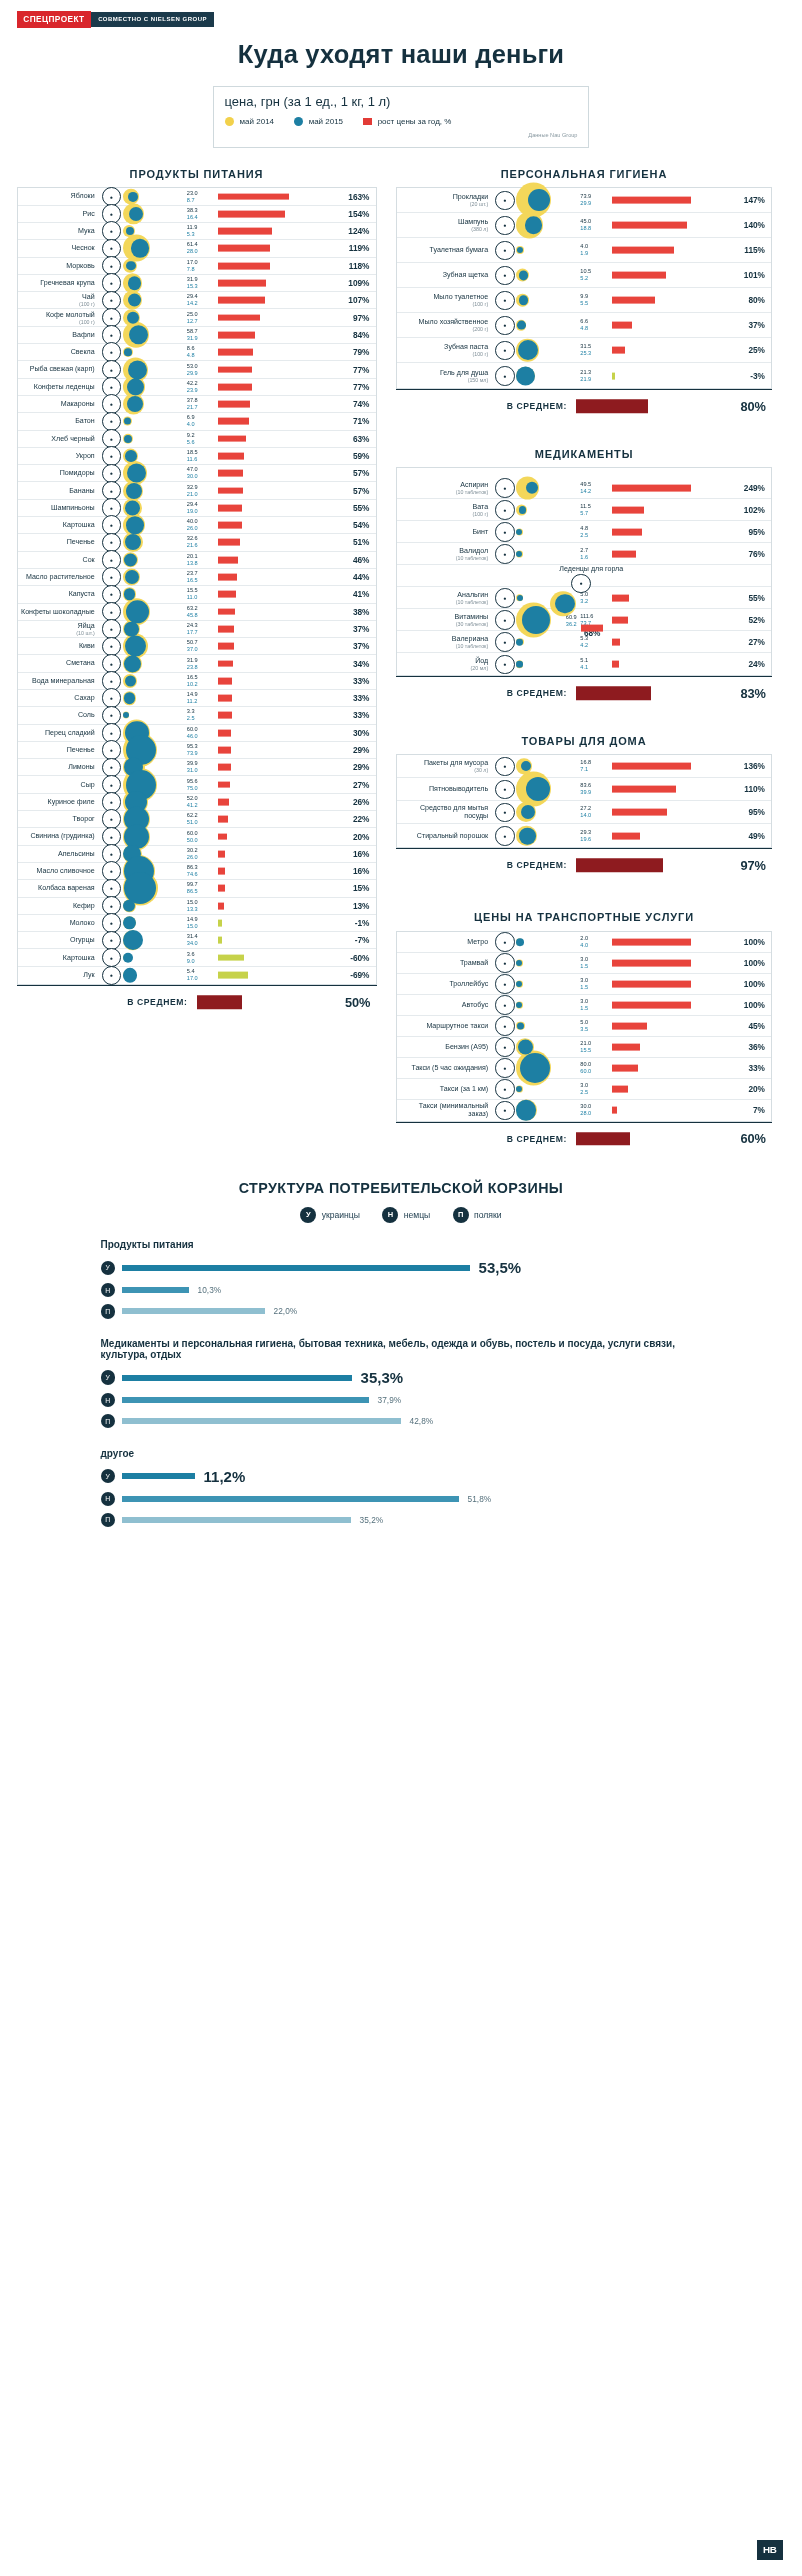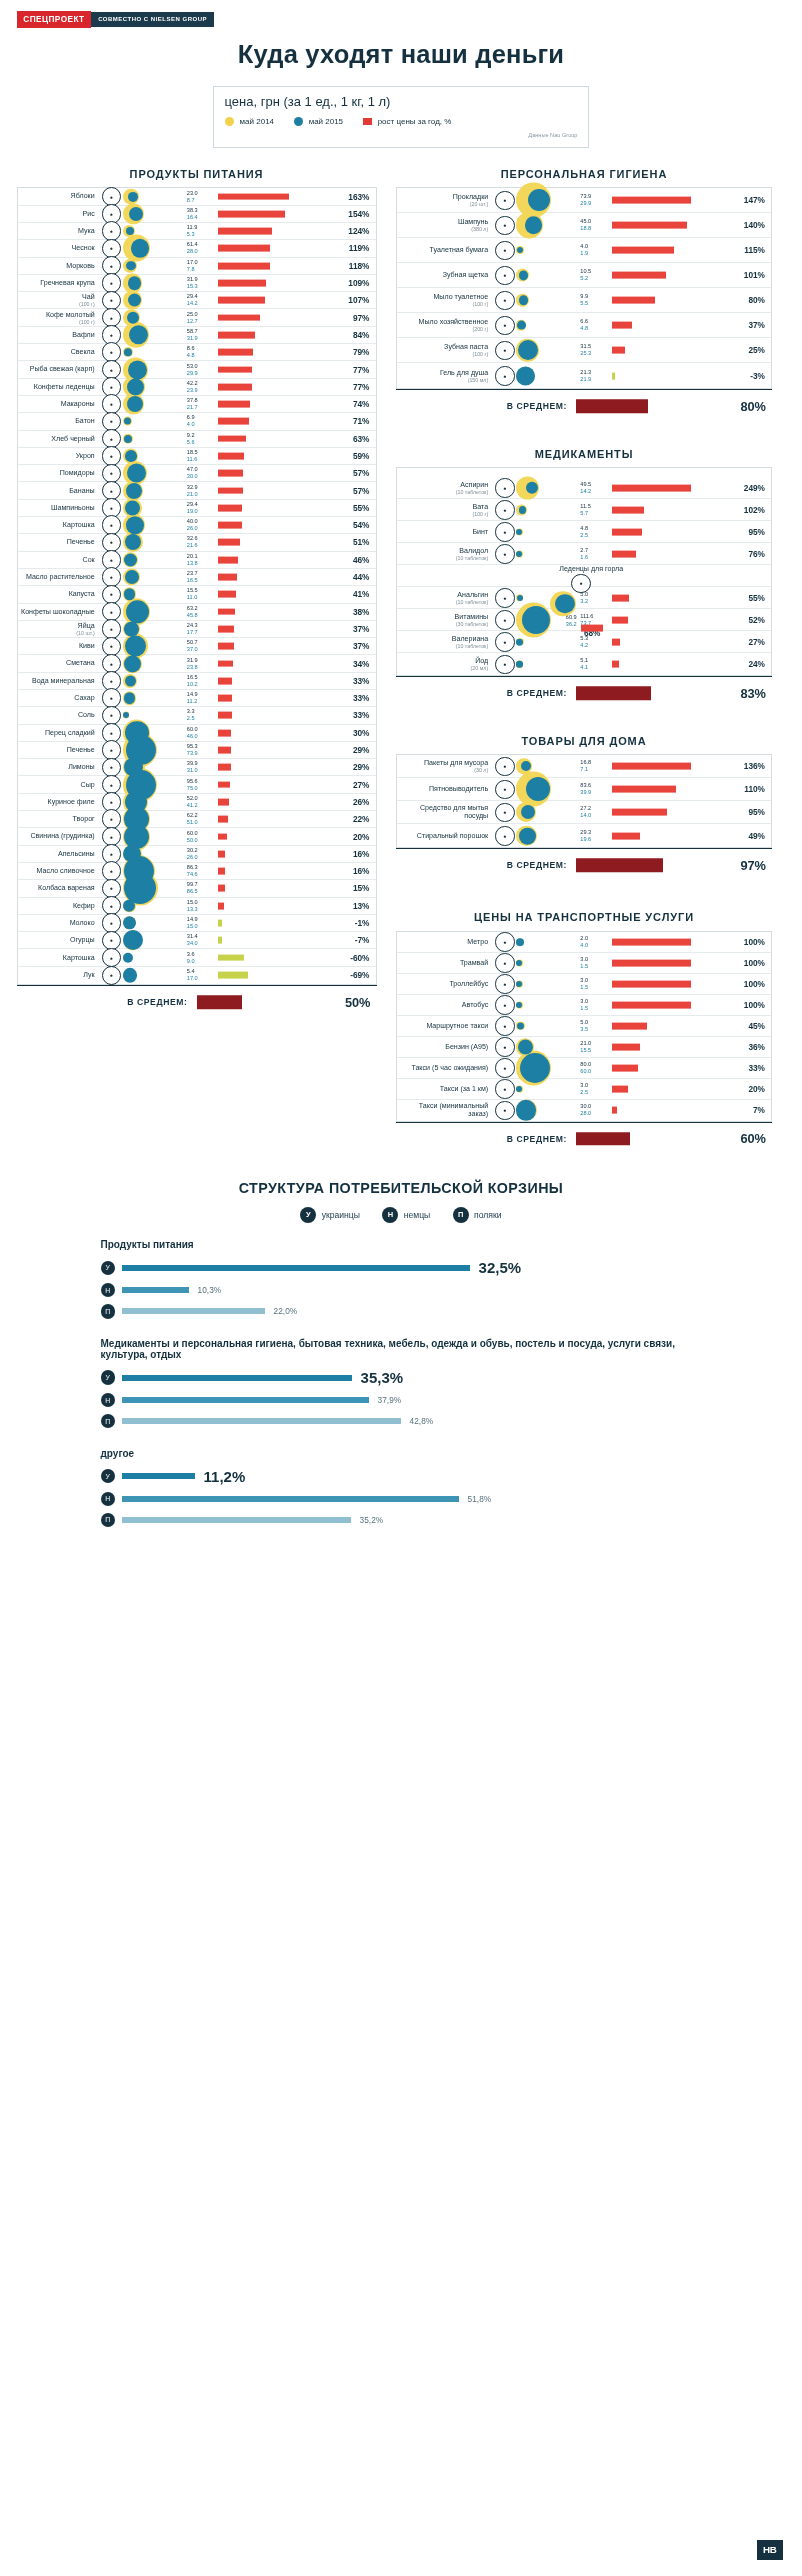--- a/index.html
+++ b/index.html
@@ -1450,21 +1450,21 @@
           <span class="nat-icon">П</span>
           <span>поляки</span>
         </div>
       </div>
     <div id="basket-blocks">
         <div class="basket-block">
           <div class="bb-title">Продукты питания</div>
           <div class="bb-row big">
             <span class="bb-icon">У</span>
             <span class="bb-bar " style="width:348px"></span>
-            <span class="bb-val">32,5%</span>
+            <span class="bb-val">53,5%</span>
           </div>
           <div class="bb-row mid">
             <span class="bb-icon">Н</span>
             <span class="bb-bar l2" style="width:67px"></span>
             <span class="bb-val">10,3%</span>
           </div>
           <div class="bb-row sml">
             <span class="bb-icon">П</span>
             <span class="bb-bar l3" style="width:143px"></span>
             <span class="bb-val">22,0%</span>

